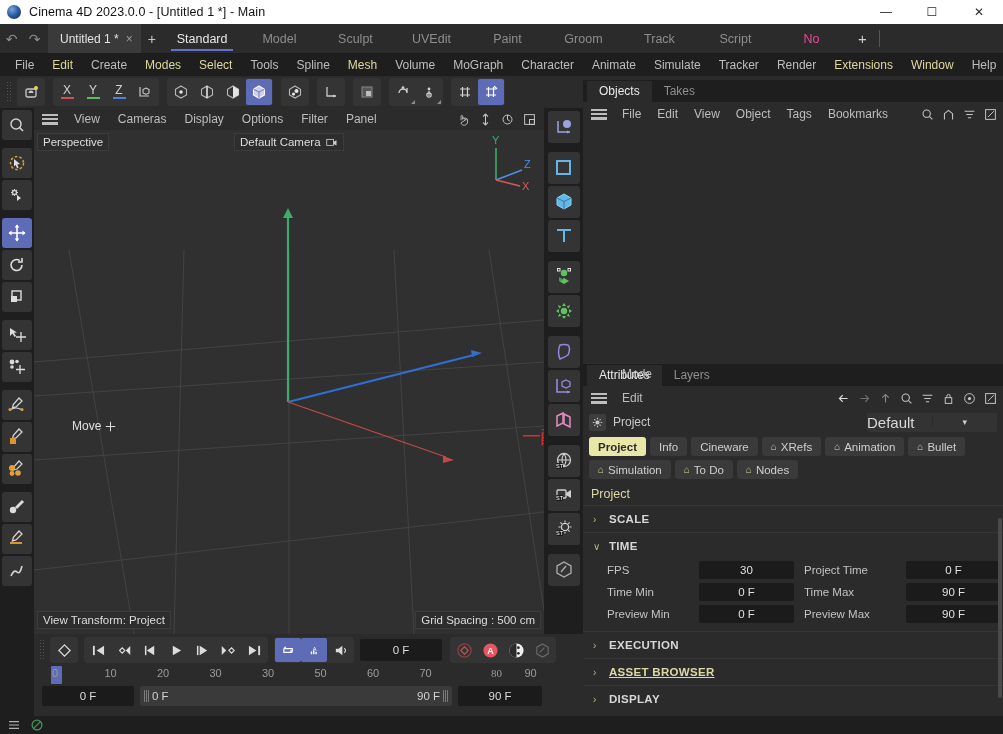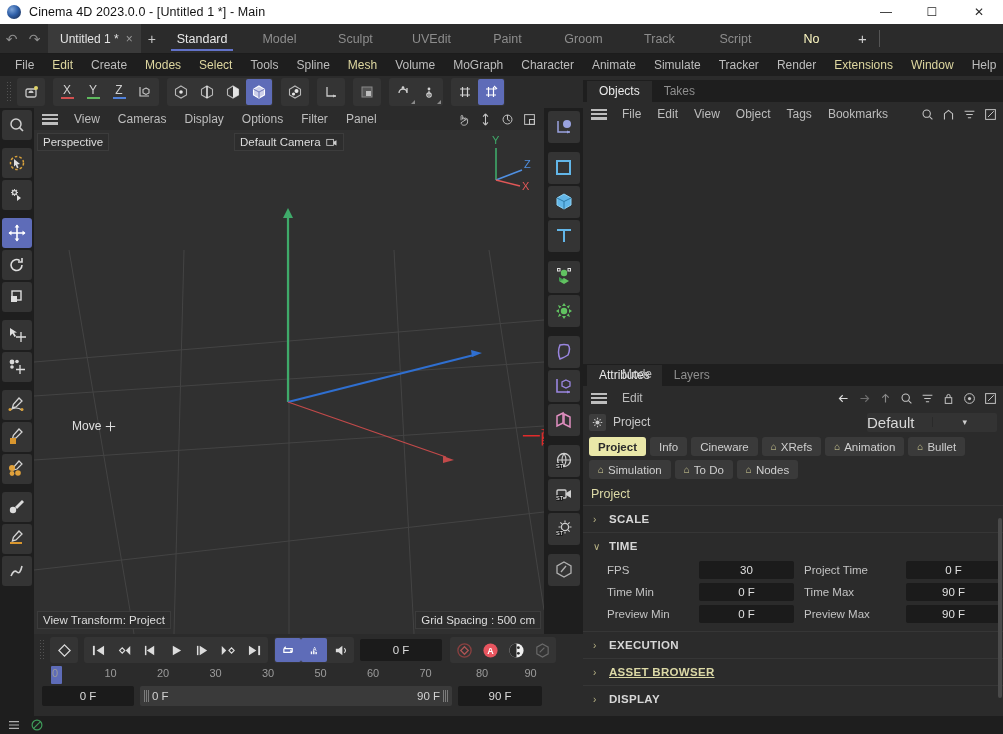--- a/index.html
+++ b/index.html
@@ -46,21 +46,21 @@
   .ltab{
     display:flex;align-items:center;justify-content:center;
     padding:0 14px; color:#8d8d8d; font-size:12.5px; position:relative;
     min-width:76px;
   }
   .ltab.active{ color:#e8e8e8; }
   .ltab.active::after{
     content:""; position:absolute; left:8px; right:8px; bottom:2px; height:2px;
     background:#6272c8;
   }
-  .ltab.faded{ color:#fef9c3; }
+  .ltab.faded{ color:#ec4899; }
   #lay-plus{ width:26px;display:flex;align-items:center;justify-content:center;color:#cfcfcf;font-size:15px; }
   #lay-sep{ width:1px;background:#555; margin:6px 4px; }
   #newlayouts{ display:flex;align-items:center;gap:9px;padding:0 10px 0 6px;color:#e9e9e9;font-size:12.5px;font-weight:bold; }
   .toggle{ width:26px;height:13px;border-radius:7px;background:#e8e8e8;position:relative; }
   .toggle::after{ content:"";position:absolute;right:2px;top:2px;width:9px;height:9px;border-radius:50%;background:#2b2b2b; }
 
   
   #menubar{ height:22px;background:#1e1e1e;display:flex;align-items:center;padding-left:6px; }
   .mi{ padding:0 9px; font-size:12px; color:#bdbdbd; line-height:22px; }
   .mi.hl{ color:#ded7a0; }
@@ -728,21 +728,21 @@
   <div id="ruler">
     <div id="playhead"></div>
   <div class="tick" style="left: 12px;">0</div>
       <div class="tick" style="left: 64.5px;">10</div>
       <div class="tick" style="left: 117px;">20</div>
       <div class="tick" style="left: 169.5px;">30</div>
       <div class="tick" style="left: 222px;">30</div>
       <div class="tick" style="left: 274.5px;">50</div>
       <div class="tick" style="left: 327px;">60</div>
       <div class="tick" style="left: 379.5px;">70</div>
-      <div class="tick" style="left: 436px;">80</div>
+      <div class="tick" style="left: 451px; font-family: Liberation Serif, serif;">80</div>
       <div class="tick" style="left: 484.5px;">90</div>
     </div>
   <div id="botrow">
     <div class="smallfield" style="width:92px">0 F</div>
     <div id="rangebar">
       <span style="display:flex;align-items:center;gap:3px">
         <span class="gripv"></span>
         <span>0 F</span>
       </span>
       <span style="display:flex;align-items:center;gap:3px">

